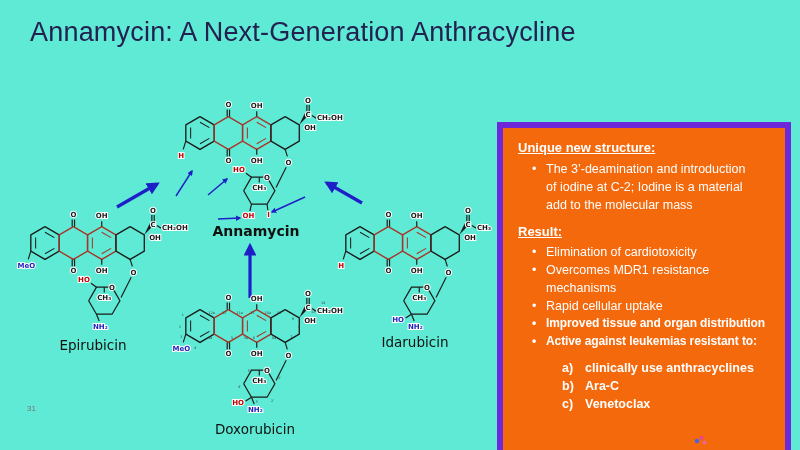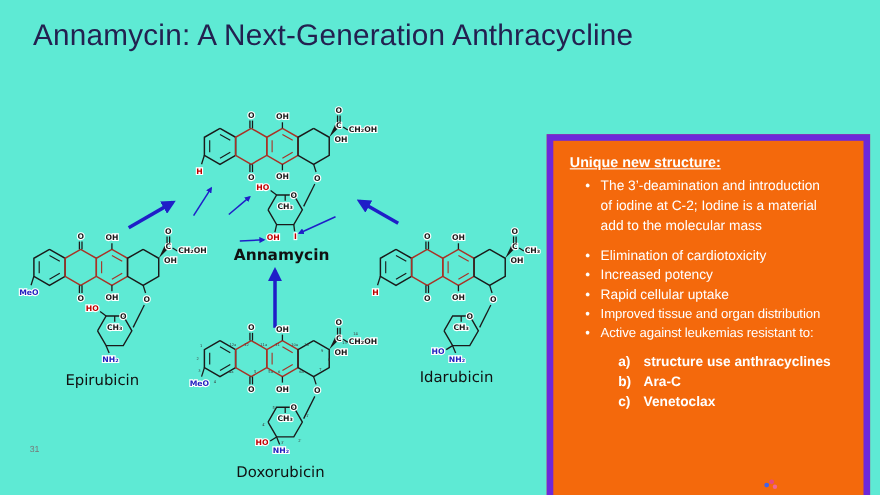--- a/index.html
+++ b/index.html
@@ -17,21 +17,21 @@
   #mol-canvas text{font-family:"DejaVu Sans",sans-serif;}
   .panel{
     position:absolute;left:497px;top:78px;width:294px;height:359px;box-sizing:border-box;
     background:#F4690C;border:6px solid #6d28d9;color:#ffffff;
     padding:11px 10px 8px 15px;font-size:12.5px;line-height:1.44;overflow:hidden;margin-top:44px;
   }
   .sec-head{font-weight:bold;text-decoration:underline;font-size:13px;margin:0 0 1px 0;}
   .panel ul{list-style:none;margin:2px 0 9px 0;padding:0 0 0 28px;}
   .panel li{position:relative;white-space:pre-line;margin:0;}
   .panel li::before{content:"\2022";position:absolute;left:-14px;top:0;}
-  .panel li.bold{font-weight:normal;font-size:12px;letter-spacing:-0.1px;white-space:nowrap;}
+  .panel li.bold{font-weight:bold;font-size:12px;letter-spacing:-0.1px;white-space:nowrap;}
   .sub-list{margin:0 0 0 44px;}
   .sub-item{display:flex;gap:9px;font-weight:bold;}
   .sub-letter{min-width:14px;}
   .slide-number{position:absolute;left:27px;top:404px;font-size:8px;color:#777;}
   .logo{position:absolute;left:692px;top:434px;width:18px;height:14px;}
 </style>
 </head>
 <body>
 
 <div class="slide">
@@ -257,31 +257,33 @@
     </svg>
 
   <div class="panel">
     <div class="sec-head">Unique new structure:</div>
     <ul>
       <li>The 3’-deamination and introduction
 of iodine at C-2; Iodine is a material
 add to the molecular mass</li>
     </ul>
 
+    <div class="sec-head">Result:</div>
     <ul>
       <li>Elimination of cardiotoxicity</li>
-      <li>Increased potency</li>
+      <li>Overcomes MDR1 resistance
+mechanisms</li>
       <li>Rapid cellular uptake</li>
       <li class="bold">Improved tissue and organ distribution</li>
       <li class="bold">Active against leukemias resistant to:</li>
     </ul>
     <div class="sub-list">
       <div class="sub-item">
         <span class="sub-letter">a)</span>
-        <span>structure use anthracyclines</span>
+        <span>clinically use anthracyclines</span>
       </div>
       <div class="sub-item">
         <span class="sub-letter">b)</span>
         <span>Ara-C</span>
       </div>
       <div class="sub-item">
         <span class="sub-letter">c)</span>
         <span>Venetoclax</span>
       </div>
     </div>

